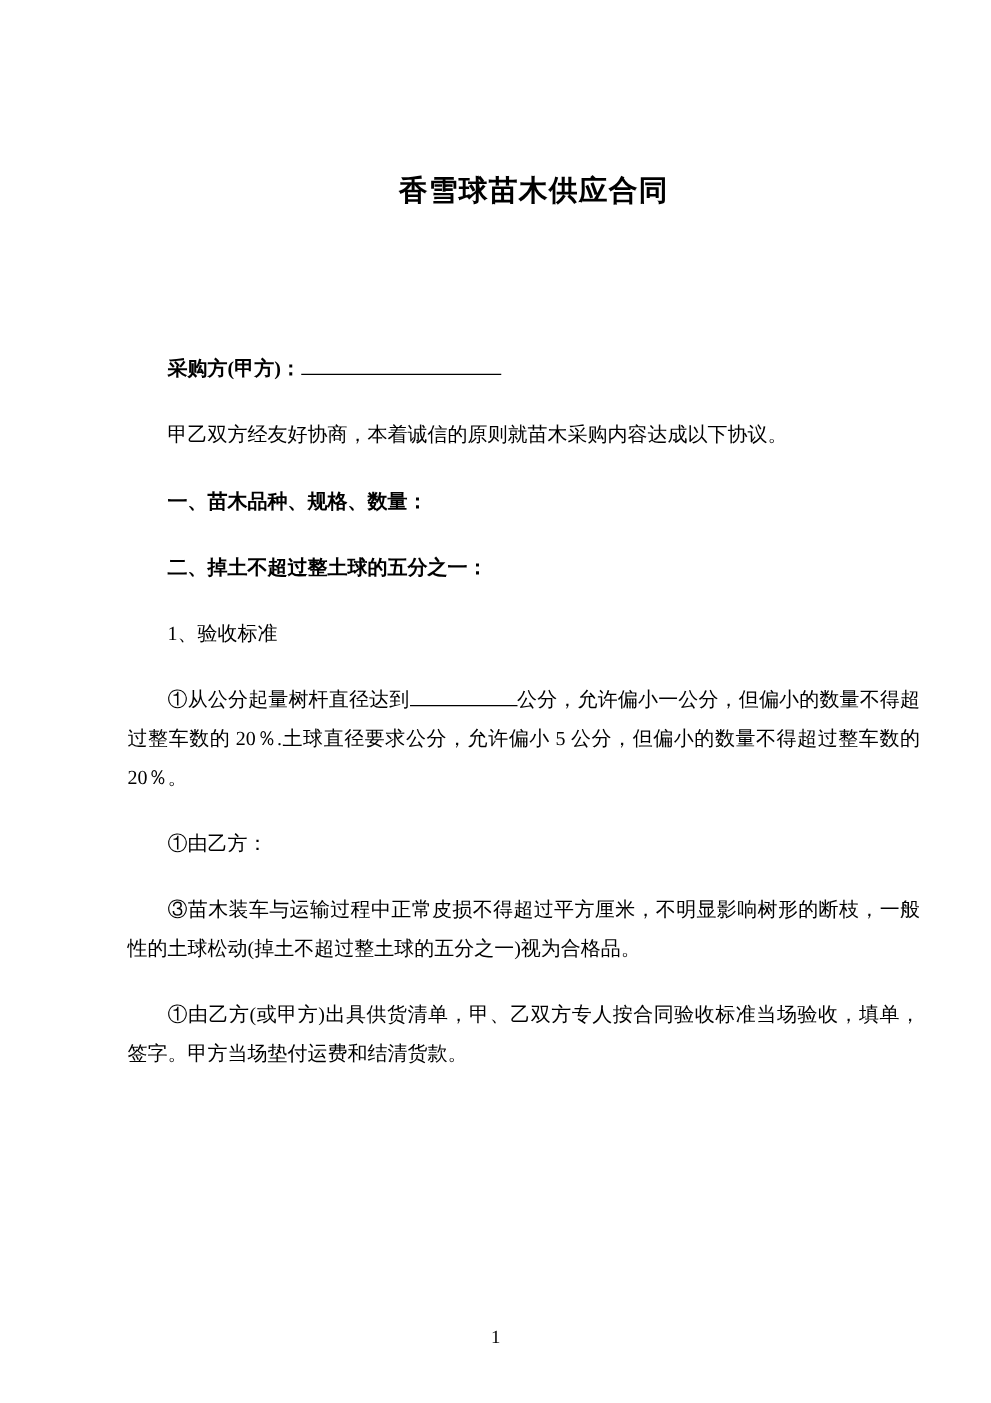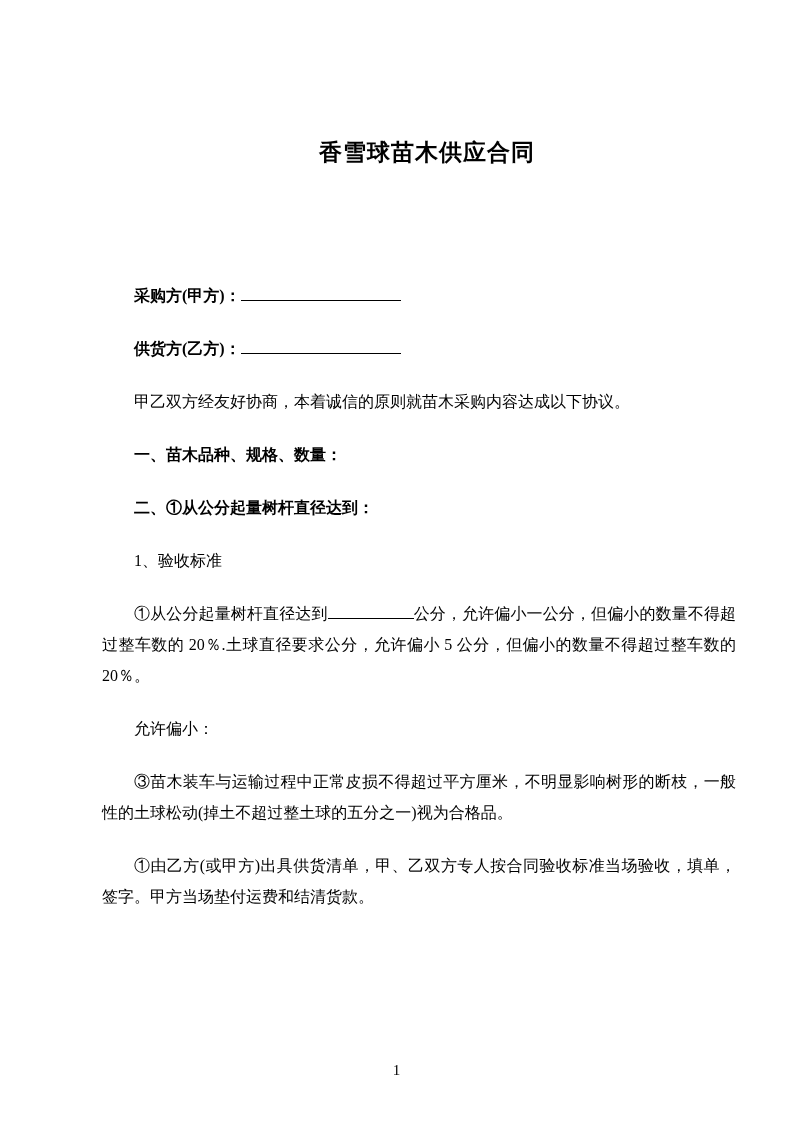--- a/index.html
+++ b/index.html
@@ -52,33 +52,32 @@
 </style>
 </head>
 <body>
 
 <div class="page">
 
   <h1 class="title">香雪球苗木供应合同</h1>
 
   <p class="para bold"><span>采购方(甲方)：</span><span class="blank blank-long"></span></p>
 
-  <p class="para bold"><span>供货方(乙方)：</span><span class="blank blank-long"></span></p>
 
   <p class="para">甲乙双方经友好协商，本着诚信的原则就苗木采购内容达成以下协议。</p>
 
   <p class="para bold">一、苗木品种、规格、数量：</p>
 
-  <p class="para bold">二、①从公分起量树杆直径达到：</p>
+  <p class="para bold">二、掉土不超过整土球的五分之一：</p>
 
   <p class="para">1、验收标准</p>
 
   <p class="para"><span>①从公分起量树杆直径达到</span><span class="blank blank-short"></span><span>公分，允许偏小一公分，但偏小的数量不得超过整车数的 20％.土球直径要求公分，允许偏小 5 公分，但偏小的数量不得超过整车数的 20％。</span></p>
 
-  <p class="para">允许偏小：</p>
+  <p class="para">①由乙方：</p>
 
 
   <p class="para">③苗木装车与运输过程中正常皮损不得超过平方厘米，不明显影响树形的断枝，一般性的土球松动(掉土不超过整土球的五分之一)视为合格品。</p>
 
 
   <p class="para">①由乙方(或甲方)出具供货清单，甲、乙双方专人按合同验收标准当场验收，填单，签字。甲方当场垫付运费和结清货款。</p>
 
 </div>
 
 <div class="footer"><span>1</span></div>

